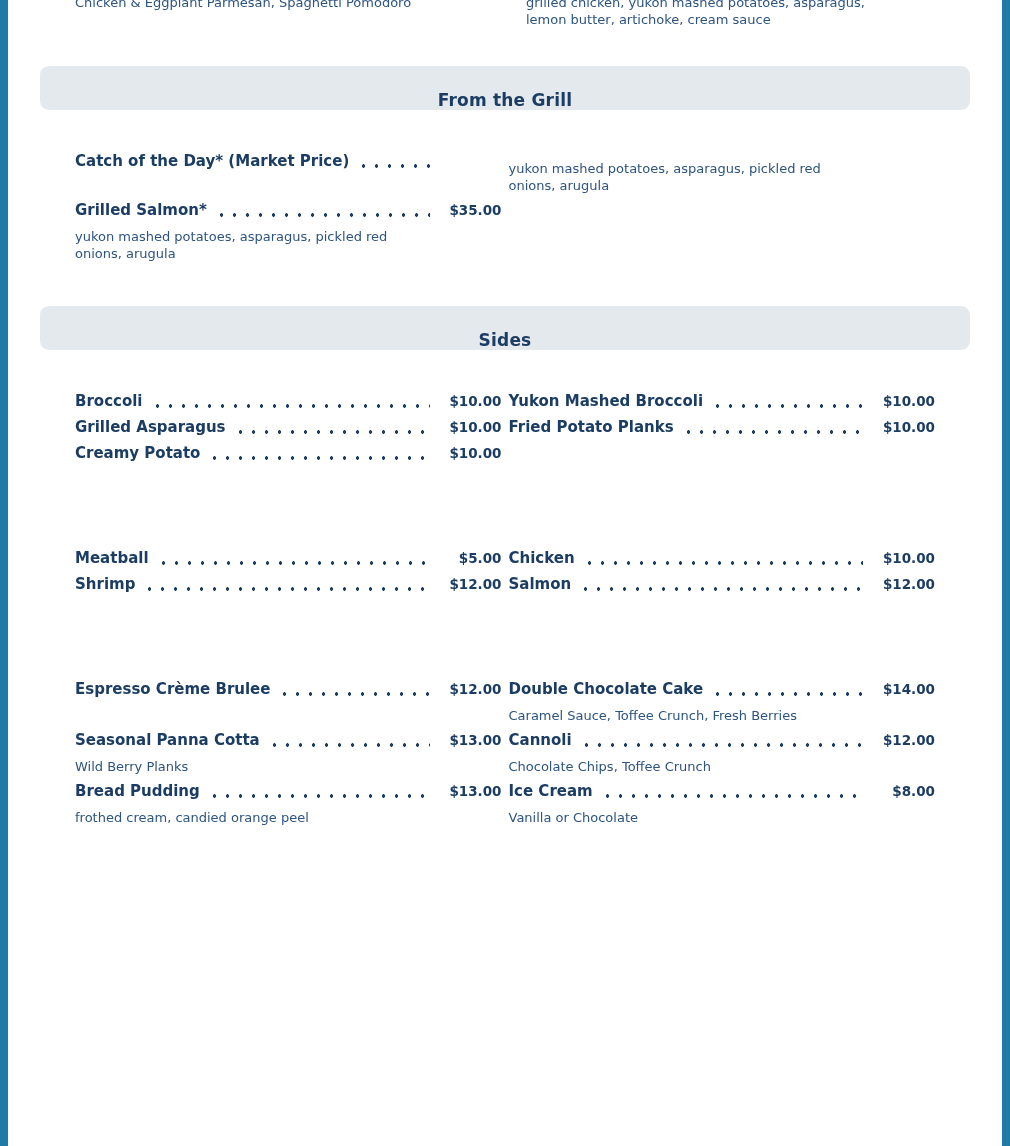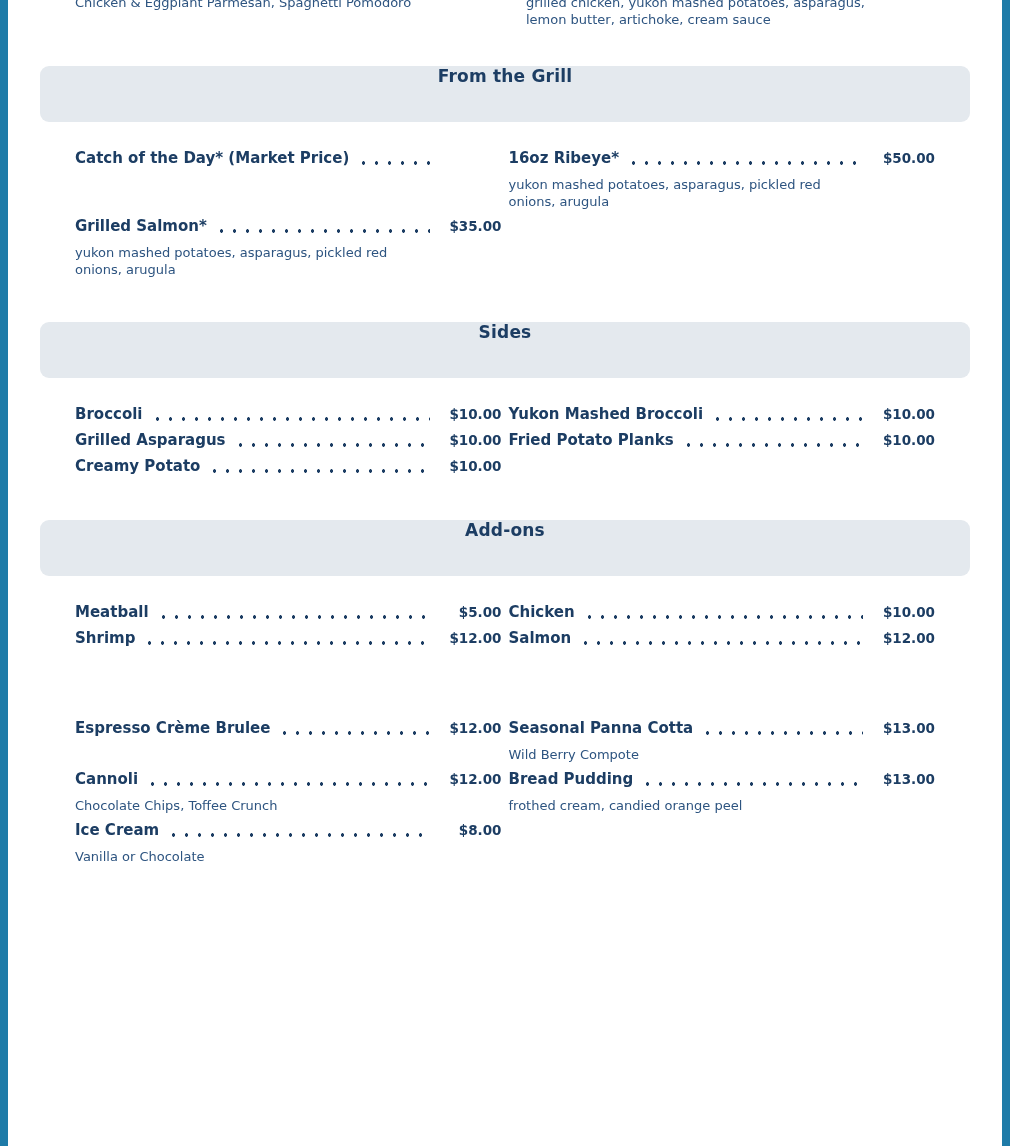--- a/index.html
+++ b/index.html
@@ -19,35 +19,35 @@
   .edge-right { right: 0; }
 
   .menu { padding: 0 40px; }
 
   .intro {
     display: grid; grid-template-columns: 1fr 1fr; column-gap: 42px;
     padding: 0 35px; margin-top: -6px; margin-bottom: 38px;
   }
 
   .section-bar {
-    height: 56px;
+    height: 44px;
     background: var(--barbg, #e4e9ee);
     border-radius: 9px;
-    display: flex; align-items: flex-start; justify-content: center;
+    display: flex; align-items: flex-end; justify-content: center;
   }
   .section-title {
     font-size: 17px; font-weight: 700;
     color: var(--ink, #1c3d63);
     letter-spacing: 0.2px;
   }
 
   .section-body {
     display: grid; grid-template-columns: 1fr 1fr;
     column-gap: 42px; row-gap: 44px;
-    padding: 27px 35px 44px 35px;
+    padding: 42px 35px 44px 35px;
     align-items: start;
     gap: 7px;
   }
 
   .item-row { display: flex; align-items: baseline; }
   .item-name {
     font-weight: 700; font-size: 15px; line-height: 19px;
     color: var(--ink, #1c3d63); white-space: nowrap;
   }
   .dots {
@@ -90,25 +90,20 @@
     </div>
     <div class="section-body">
       <div class="item">
         <div class="item-row">
           <span class="item-name">Catch of the Day* (Market Price)</span>
           <span class="dots"></span>
           <span class="item-price"></span>
         </div>
       </div>
       <div class="item">
-        <div class="item-row">
-          <span class="item-name">16oz Ribeye*</span>
-          <span class="dots"></span>
-          <span class="item-price">$50.00</span>
-        </div>
         <div class="item-desc">yukon mashed potatoes, asparagus, pickled red onions, arugula</div>
       </div>
       <div class="item">
         <div class="item-row">
           <span class="item-name">Grilled Salmon*</span>
           <span class="dots"></span>
           <span class="item-price">$35.00</span>
         </div>
         <div class="item-desc">yukon mashed potatoes, asparagus, pickled red onions, arugula</div>
       </div>
@@ -152,23 +147,20 @@
         <div class="item-row">
           <span class="item-name">Creamy Potato</span>
           <span class="dots"></span>
           <span class="item-price">$10.00</span>
         </div>
       </div>
     </div>
   </section>
 
   <section class="menu-section">
-    <div class="section-bar">
-      <h2 class="section-title">Add-ons</h2>
-    </div>
     <div class="section-body">
       <div class="item">
         <div class="item-row">
           <span class="item-name">Meatball</span>
           <span class="dots"></span>
           <span class="item-price">$5.00</span>
         </div>
       </div>
       <div class="item">
         <div class="item-row">
@@ -198,25 +190,33 @@
     <div class="section-body">
       <div class="item">
         <div class="item-row">
           <span class="item-name">Espresso Crème Brulee</span>
           <span class="dots"></span>
           <span class="item-price">$12.00</span>
         </div>
       </div>
       <div class="item">
         <div class="item-row">
+          <span class="item-name">Double Chocolate Cake</span>
+          <span class="dots"></span>
+          <span class="item-price">$14.00</span>
+        </div>
+        <div class="item-desc">Caramel Sauce, Toffee Crunch, Fresh Berries</div>
+      </div>
+      <div class="item">
+        <div class="item-row">
           <span class="item-name">Seasonal Panna Cotta</span>
           <span class="dots"></span>
           <span class="item-price">$13.00</span>
         </div>
-        <div class="item-desc">Wild Berry Compote</div>
+        <div class="item-desc">Wild Berry Planks</div>
       </div>
       <div class="item">
         <div class="item-row">
           <span class="item-name">Cannoli</span>
           <span class="dots"></span>
           <span class="item-price">$12.00</span>
         </div>
         <div class="item-desc">Chocolate Chips, Toffee Crunch</div>
       </div>
       <div class="item">

